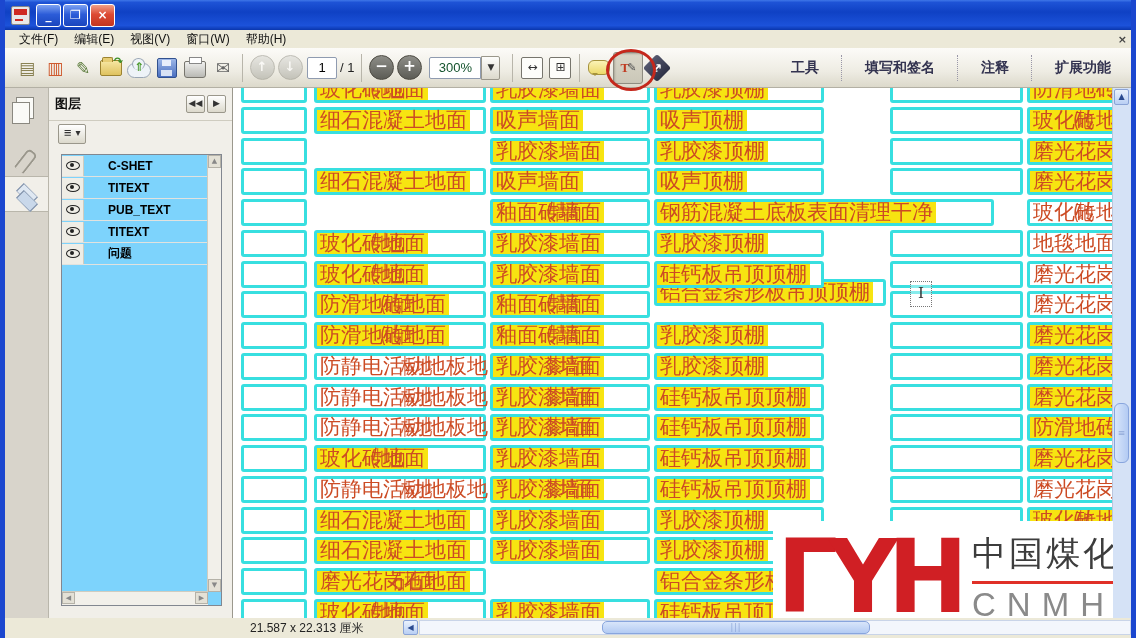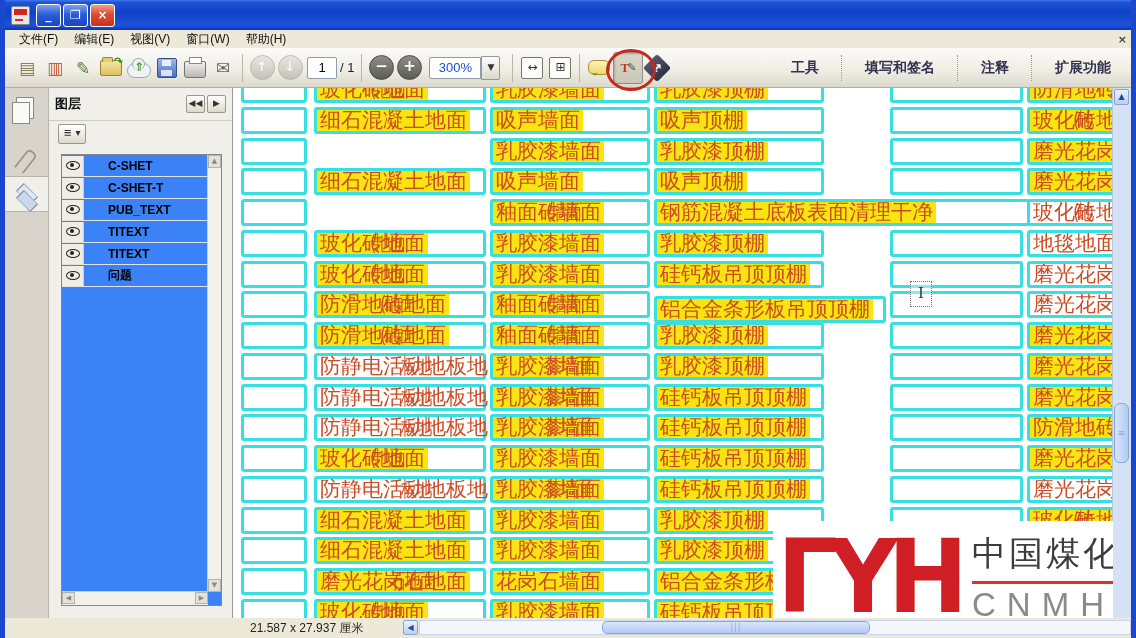--- a/index.html
+++ b/index.html
@@ -52,21 +52,21 @@
     border:1px solid #9aa6b5;border-radius:50%;border-bottom:none;}
   .i-cloud:after{content:"⇑";position:absolute;left:6px;top:-4px;color:#4d9a2f;font:bold 12px "DejaVu Sans",sans-serif;}
   .navc{width:23px;height:23px;border-radius:50%;background:linear-gradient(#d9d9d4,#a8a8a0);
     border:1px solid #8f8d83;color:#fff;text-align:center;font:bold 13px/22px "DejaVu Sans",sans-serif;opacity:.55;}
   .zc{width:23px;height:23px;border-radius:50%;background:linear-gradient(#8e8e88,#5c5c55);
     border:1px solid #4c4a42;color:#fff;text-align:center;font:bold 15px/21px "DejaVu Sans",sans-serif;}
   .pagebox{width:28px;height:20px;background:#fff;border:1px solid #8f9bb0;border-radius:2px;
     text-align:center;font:13px/20px "Liberation Sans",sans-serif;color:#000;margin:0 3px;}
   .pagetot{font:13px "Liberation Sans",sans-serif;color:#222;margin-right:2px;}
   .zoombox{width:50px;height:20px;background:#fff;border:1px solid #8f9bb0;border-radius:2px 0 0 2px;
-    text-align:center;font:13px/20px "Liberation Sans",sans-serif;color:#1d4ed8;margin-left:6px;}
+    text-align:center;font:13px/20px "Liberation Sans",sans-serif;color:#14532d;margin-left:6px;}
   .zoomdrop{width:17px;height:22px;background:linear-gradient(#fdfdfb,#dcd9cc);border:1px solid #9a978b;
     border-radius:0 2px 2px 0;text-align:center;font:9px/20px "DejaVu Sans",sans-serif;color:#333;cursor:pointer;}
   .docfit{width:20px;height:20px;border:1px solid #77756d;background:#fdfdfa;border-radius:2px;
     text-align:center;font:12px/18px "DejaVu Sans",sans-serif;color:#333;}
   .i-bubble{width:20px;height:13px;background:linear-gradient(#fbf3b6,#ecd96a);border:1px solid #a5923c;
     border-radius:6px;position:relative;}
   .i-bubble:after{content:"";position:absolute;left:3px;bottom:-5px;border:3px solid transparent;border-top-color:#a5923c;}
   .hlbtn{border:1px solid #8f8d81;background:linear-gradient(#d9d6c8,#cac7b8);box-shadow:inset 1px 1px 2px #aaa79a;}
   .hlT{color:#c03a20;font:bold 13px "Liberation Serif",serif;}
   .hlpen{font:11px "DejaVu Sans",sans-serif;color:#555;margin-left:-2px;}
@@ -90,21 +90,21 @@
   .seltab{position:absolute;left:0;top:88px;width:43px;height:34px;background:#f1efe9;border-top:1px solid #b9b6ab;border-bottom:1px solid #b9b6ab;}
   
   .panel{position:absolute;left:44px;top:0;width:184px;bottom:0;background:#f1efe9;border-right:1px solid #9b988d;box-sizing:border-box;}
   .phead{height:32px;display:flex;align-items:center;padding:0 6px;border-bottom:1px solid #cfccc0;}
   .ptitle{font:bold 13px "Liberation Sans",sans-serif;color:#111;flex:1;}
   .pbtn{width:17px;height:16px;border:1px solid #9a978b;background:linear-gradient(#fff,#dcd9cc);
     border-radius:2px;text-align:center;font:9px/15px "DejaVu Sans",sans-serif;color:#333;margin-left:2px;cursor:pointer;}
   .popts{height:26px;display:flex;align-items:center;padding-left:9px;}
   .optbtn{width:26px;height:18px;border:1px solid #9a978b;background:linear-gradient(#fff,#dcd9cc);border-radius:2px;
     font:bold 10px/16px "DejaVu Sans",sans-serif;text-align:center;color:#333;cursor:pointer;}
-  .listbox{position:absolute;left:12px;right:10px;top:66px;bottom:12px;background:#3b82f6;border:1px solid #828790;}
+  .listbox{position:absolute;left:12px;right:10px;top:66px;bottom:12px;background:#7dd3fc;border:1px solid #828790;}
   .lrow{height:21px;display:flex;align-items:center;border-bottom:1px solid #e2e2de;cursor:pointer;}
   .eyebox{width:21px;height:20px;border-right:1px solid #cfccc0;background:#efede6;display:flex;align-items:center;justify-content:center;flex:none;}
   .eye{width:12px;height:7px;border:1px solid #222;border-radius:50%;position:relative;}
   .eye:after{content:"";position:absolute;left:3px;top:1px;width:4px;height:4px;background:#222;border-radius:50%;}
   .lname{font:bold 12px "Liberation Sans",sans-serif;color:#000;margin-left:24px;white-space:nowrap;}
   .lvs{position:absolute;right:0;top:0;width:13px;bottom:13px;background:#f2f0ea;border-left:1px solid #cfccc0;}
   .lvs .sa{position:absolute;left:0;right:0;height:13px;background:#e4e1d6;border:1px solid #b5b2a8;
     box-sizing:border-box;text-align:center;font:7px/11px "DejaVu Sans",sans-serif;color:#888;}
   .lhs{position:absolute;left:0;right:13px;bottom:0;height:13px;background:#f2f0ea;border-top:1px solid #cfccc0;}
   .lhs .sa{position:absolute;top:0;width:13px;height:12px;background:#e4e1d6;border:1px solid #b5b2a8;
@@ -277,33 +277,27 @@
             <div class="lrow">
               <span class="eyebox">
                 <span class="eye"></span>
               </span>
               <span class="lname">C-SHET</span>
             </div>
             <div class="lrow">
               <span class="eyebox">
                 <span class="eye"></span>
               </span>
-              <span class="lname">C-SHET-T</span>
+              <span class="lname">TITEXT</span>
             </div>
             <div class="lrow">
               <span class="eyebox">
                 <span class="eye"></span>
               </span>
               <span class="lname">PUB_TEXT</span>
-            </div>
-            <div class="lrow">
-              <span class="eyebox">
-                <span class="eye"></span>
-              </span>
-              <span class="lname">TITEXT</span>
             </div>
             <div class="lrow">
               <span class="eyebox">
                 <span class="eye"></span>
               </span>
               <span class="lname">TITEXT</span>
             </div>
             <div class="lrow">
               <span class="eyebox">
                 <span class="eye"></span>
@@ -323,21 +317,20 @@
     </div>
 
     <div class="doc" id="doc">
         <div class="cell cell-e" style="left: 657px; top: 510.75px; width: 133px;"></div>
         <div class="cell cell-d" style="left: 421px; top: 510.75px; width: 170px;"><span class="ct hlx">硅钙板吊顶顶</span></div>
         <div class="cell cell-c" style="left: 257px; top: 510.75px; width: 160px;"><span class="ct hlx">乳胶漆墙面</span></div>
         <div class="cell cell-b" style="left: 81px; top: 510.75px; width: 172px;"><span class="ct hlx">玻化砖地面<span class="ghost">(地面</span></span></div>
         <div class="cell cell-a" style="left: 8px; top: 510.75px; width: 66px;"></div>
         <div class="cell cell-e" style="left: 657px; top: 480px; width: 133px;"></div>
         <div class="cell cell-d" style="left: 421px; top: 480px; width: 170px;"><span class="ct hlx">铝合金条形板</span></div>
-        <div class="cell cell-c" style="left: 257px; top: 480px; width: 160px;"><span class="ct hlx">花岗石墙面</span></div>
         <div class="cell cell-b" style="left: 81px; top: 480px; width: 172px;"><span class="ct hlx">磨光花岗石地面<span class="ghost">石地面</span></span></div>
         <div class="cell cell-a" style="left: 8px; top: 480px; width: 66px;"></div>
         <div class="cell cell-e" style="left: 657px; top: 449.25px; width: 133px;"></div>
         <div class="cell cell-d" style="left: 421px; top: 449.25px; width: 170px;"><span class="ct hlx">乳胶漆顶棚</span></div>
         <div class="cell cell-c" style="left: 257px; top: 449.25px; width: 160px;"><span class="ct hlx">乳胶漆墙面</span></div>
         <div class="cell cell-b" style="left: 81px; top: 449.25px; width: 172px;"><span class="ct hlx">细石混凝土地面</span></div>
         <div class="cell cell-a" style="left: 8px; top: 449.25px; width: 66px;"></div>
         <div class="cell cell-e" style="left: 657px; top: 418.5px; width: 133px;"></div>
         <div class="cell cell-f" style="left: 794px; top: 418.5px; width: 96px;"><span class="ct hlx">玻化砖地<span class="ghost">(地</span></span></div>
         <div class="cell cell-d" style="left: 421px; top: 418.5px; width: 170px;"><span class="ct hlx">乳胶漆顶棚</span></div>
@@ -375,38 +368,38 @@
         <div class="cell cell-b" style="left: 81px; top: 264.75px; width: 172px;"><span class="ct">防静电活动地板地<span class="ghost">板地</span></span></div>
         <div class="cell cell-a" style="left: 8px; top: 264.75px; width: 66px;"></div>
         <div class="cell cell-e" style="left: 657px; top: 234px; width: 133px;"></div>
         <div class="cell cell-f" style="left: 794px; top: 234px; width: 96px;"><span class="ct hlx">磨光花岗</span></div>
         <div class="cell cell-d" style="left: 421px; top: 234px; width: 170px;"><span class="ct hlx">乳胶漆顶棚</span></div>
         <div class="cell cell-c" style="left: 257px; top: 234px; width: 160px;"><span class="ct hlx">釉面砖墙面<span class="ghost">(墙面</span></span></div>
         <div class="cell cell-b" style="left: 81px; top: 234px; width: 172px;"><span class="ct hlx">防滑地砖地面<span class="ghost">(地面</span></span></div>
         <div class="cell cell-a" style="left: 8px; top: 234px; width: 66px;"></div>
         <div class="cell cell-e" style="left: 657px; top: 203.25px; width: 133px;"></div>
         <div class="cell cell-f" style="left: 794px; top: 203.25px; width: 96px;"><span class="ct">磨光花岗</span></div>
-        <div class="cell cell-d" style="left: 421px; top: 208px; width: 232px;"><span class="ct hlx">铝合金条形板吊顶顶棚</span></div>
+        <div class="cell cell-d" style="left: 421px; top: 191px; width: 232px;"><span class="ct hlx">铝合金条形板吊顶顶棚</span></div>
         <div class="cell cell-c" style="left: 257px; top: 203.25px; width: 160px;"><span class="ct hlx">釉面砖墙面<span class="ghost">(墙面</span></span></div>
         <div class="cell cell-b" style="left: 81px; top: 203.25px; width: 172px;"><span class="ct hlx">防滑地砖地面<span class="ghost">(地面</span></span></div>
         <div class="cell cell-a" style="left: 8px; top: 203.25px; width: 66px;"></div>
         <div class="cell cell-e" style="left: 657px; top: 172.5px; width: 133px;"></div>
         <div class="cell cell-f" style="left: 794px; top: 172.5px; width: 96px;"><span class="ct">磨光花岗</span></div>
         <div class="cell cell-d" style="left: 421px; top: 172.5px; width: 170px;"><span class="ct hlx">硅钙板吊顶顶棚</span></div>
         <div class="cell cell-c" style="left: 257px; top: 172.5px; width: 160px;"><span class="ct hlx">乳胶漆墙面</span></div>
         <div class="cell cell-b" style="left: 81px; top: 172.5px; width: 172px;"><span class="ct hlx">玻化砖地面<span class="ghost">(地面</span></span></div>
         <div class="cell cell-a" style="left: 8px; top: 172.5px; width: 66px;"></div>
         <div class="cell cell-e" style="left: 657px; top: 141.75px; width: 133px;"></div>
         <div class="cell cell-f" style="left: 794px; top: 141.75px; width: 96px;"><span class="ct">地毯地面</span></div>
         <div class="cell cell-d" style="left: 421px; top: 141.75px; width: 170px;"><span class="ct hlx">乳胶漆顶棚</span></div>
         <div class="cell cell-c" style="left: 257px; top: 141.75px; width: 160px;"><span class="ct hlx">乳胶漆墙面</span></div>
         <div class="cell cell-b" style="left: 81px; top: 141.75px; width: 172px;"><span class="ct hlx">玻化砖地面<span class="ghost">(地面</span></span></div>
         <div class="cell cell-a" style="left: 8px; top: 141.75px; width: 66px;"></div>
         <div class="cell cell-f" style="left: 794px; top: 111px; width: 96px;"><span class="ct">玻化砖地<span class="ghost">(地</span></span></div>
-        <div class="cell cell-d" style="left: 421px; top: 111px; width: 376px;"><span class="ct hlx">钢筋混凝土底板表面清理干净</span></div>
+        <div class="cell cell-d" style="left: 421px; top: 111px; width: 340px;"><span class="ct hlx">钢筋混凝土底板表面清理干净</span></div>
         <div class="cell cell-c" style="left: 257px; top: 111px; width: 160px;"><span class="ct hlx">釉面砖墙面<span class="ghost">(墙面</span></span></div>
         <div class="cell cell-a" style="left: 8px; top: 111px; width: 66px;"></div>
         <div class="cell cell-e" style="left: 657px; top: 80.25px; width: 133px;"></div>
         <div class="cell cell-f" style="left: 794px; top: 80.25px; width: 96px;"><span class="ct hlx">磨光花岗</span></div>
         <div class="cell cell-d" style="left: 421px; top: 80.25px; width: 170px;"><span class="ct hlx">吸声顶棚</span></div>
         <div class="cell cell-c" style="left: 257px; top: 80.25px; width: 160px;"><span class="ct hlx">吸声墙面</span></div>
         <div class="cell cell-b" style="left: 81px; top: 80.25px; width: 172px;"><span class="ct hlx">细石混凝土地面</span></div>
         <div class="cell cell-a" style="left: 8px; top: 80.25px; width: 66px;"></div>
         <div class="cell cell-e" style="left: 657px; top: 49.5px; width: 133px;"></div>
         <div class="cell cell-f" style="left: 794px; top: 49.5px; width: 96px;"><span class="ct hlx">磨光花岗</span></div>
@@ -435,20 +428,20 @@
       </div>
     </div>
 
     <div class="vscroll">
       <span class="vup">▲</span>
       <span class="vthumb" style="top:315px;"></span>
     </div>
   </div>
 
   <div class="bottombar">
-    <span class="statustext">21.587 x 27.937 厘米</span>
+    <span class="statustext">21.587 x 22.313 厘米</span>
     <span class="hleft">◀</span>
     <span class="htrack">
       <span class="hthumb"></span>
     </span>
   </div>
 
 </div>
 
 </body></html>

